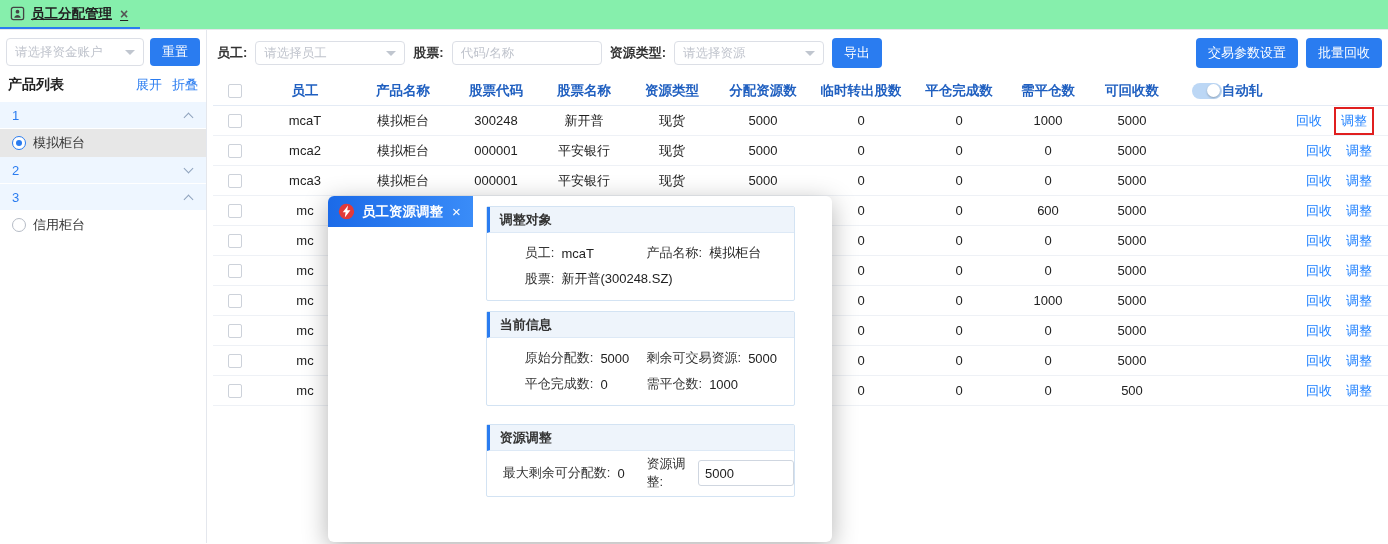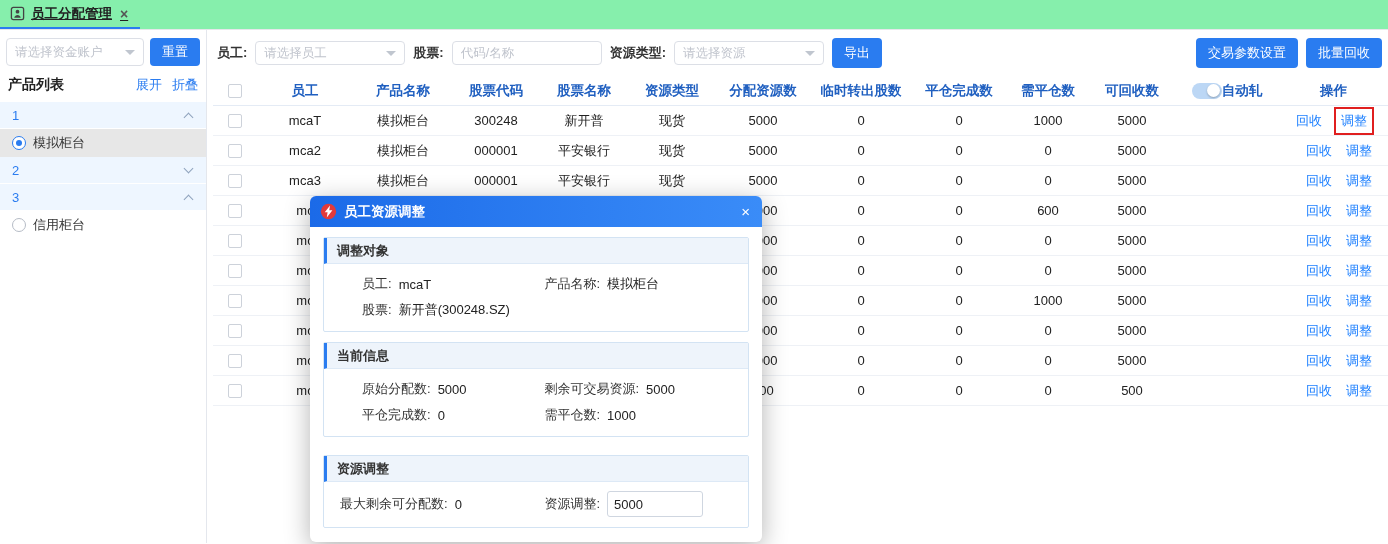--- a/index.html
+++ b/index.html
@@ -58,22 +58,22 @@
   .trow { height:30px; border-bottom:1px solid #eef1f6; }
   .checkbox { width:14px; height:14px; border:1px solid #cdd2da; border-radius:2px; background:#fff; cursor:pointer; }
   .auto-cell { gap:0; }
   .toggle { width:30px; height:16px; border-radius:9px; background:#bcd7f5; position:relative; cursor:pointer; flex:none; }
   .toggle::after { content:""; position:absolute; width:13px; height:13px; border-radius:50%; background:#fff; top:1.5px; right:1.5px; box-shadow:0 1px 2px rgba(0,0,0,.25); }
   .ops-cell { justify-content:flex-end; gap:14px; padding-right:16px; }
   .link { color:#1e80ff; cursor:pointer; }
   .annotated { box-shadow:0 0 0 2px #e01f1f; padding:3px 5px; }
 
   
-  .modal { position:absolute; left:310px; top:196px; width:452px; height:346px; background:#fff; border-radius:6px;
-           box-shadow:0 6px 26px rgba(0,0,0,.30); display:flex; flex-direction:column; overflow:hidden; }
+  .modal { position:absolute; left:328px; top:196px; width:504px; height:346px; background:#fff; border-radius:6px;
+           box-shadow:0 6px 26px rgba(0,0,0,.30); display:flex; overflow:hidden; }
   .modal-header { height:31px; background:linear-gradient(90deg,#1b6ae8,#3a8cf8); display:flex; align-items:center; gap:7px; padding:0 10px; flex:none; }
   .modal-title { color:#fff; font-size:13.5px; font-weight:bold; flex:1; }
   .modal-close { color:#fff; font-size:15px; cursor:pointer; padding:0 2px; }
   .logo svg { display:block; }
   .modal-body { padding:10px 13px 0 13px; flex:1; }
   .section { border:1px solid #d3e3f3; border-radius:2px; margin-bottom:10px; }
   .section.gap-top { margin-top:18px; }
   .section-head { height:26px; background:#eef4fb; border-left:3px solid #2a7cf0; border-bottom:1px solid #dde9f6;
                   display:flex; align-items:center; padding-left:10px; color:#333; font-weight:bold; font-size:13px; }
   .section-body { padding:7px 0 8px 0; }
@@ -178,21 +178,20 @@
         <div class="cell th">资源类型</div>
         <div class="cell th">分配资源数</div>
         <div class="cell th">临时转出股数</div>
         <div class="cell th">平仓完成数</div>
         <div class="cell th">需平仓数</div>
         <div class="cell th">可回收数</div>
         <div class="cell th auto-cell">
           <span class="toggle"></span>
           <span>自动轧</span>
         </div>
-        <div class="cell th">操作</div>
       </div>
 
       <div class="tbody">
         <div class="trow grid">
           <div class="cell">
               <span class="checkbox"></span>
             </div>
           <div class="cell">mcaT</div>
           <div class="cell">模拟柜台</div>
           <div class="cell">300248</div>

